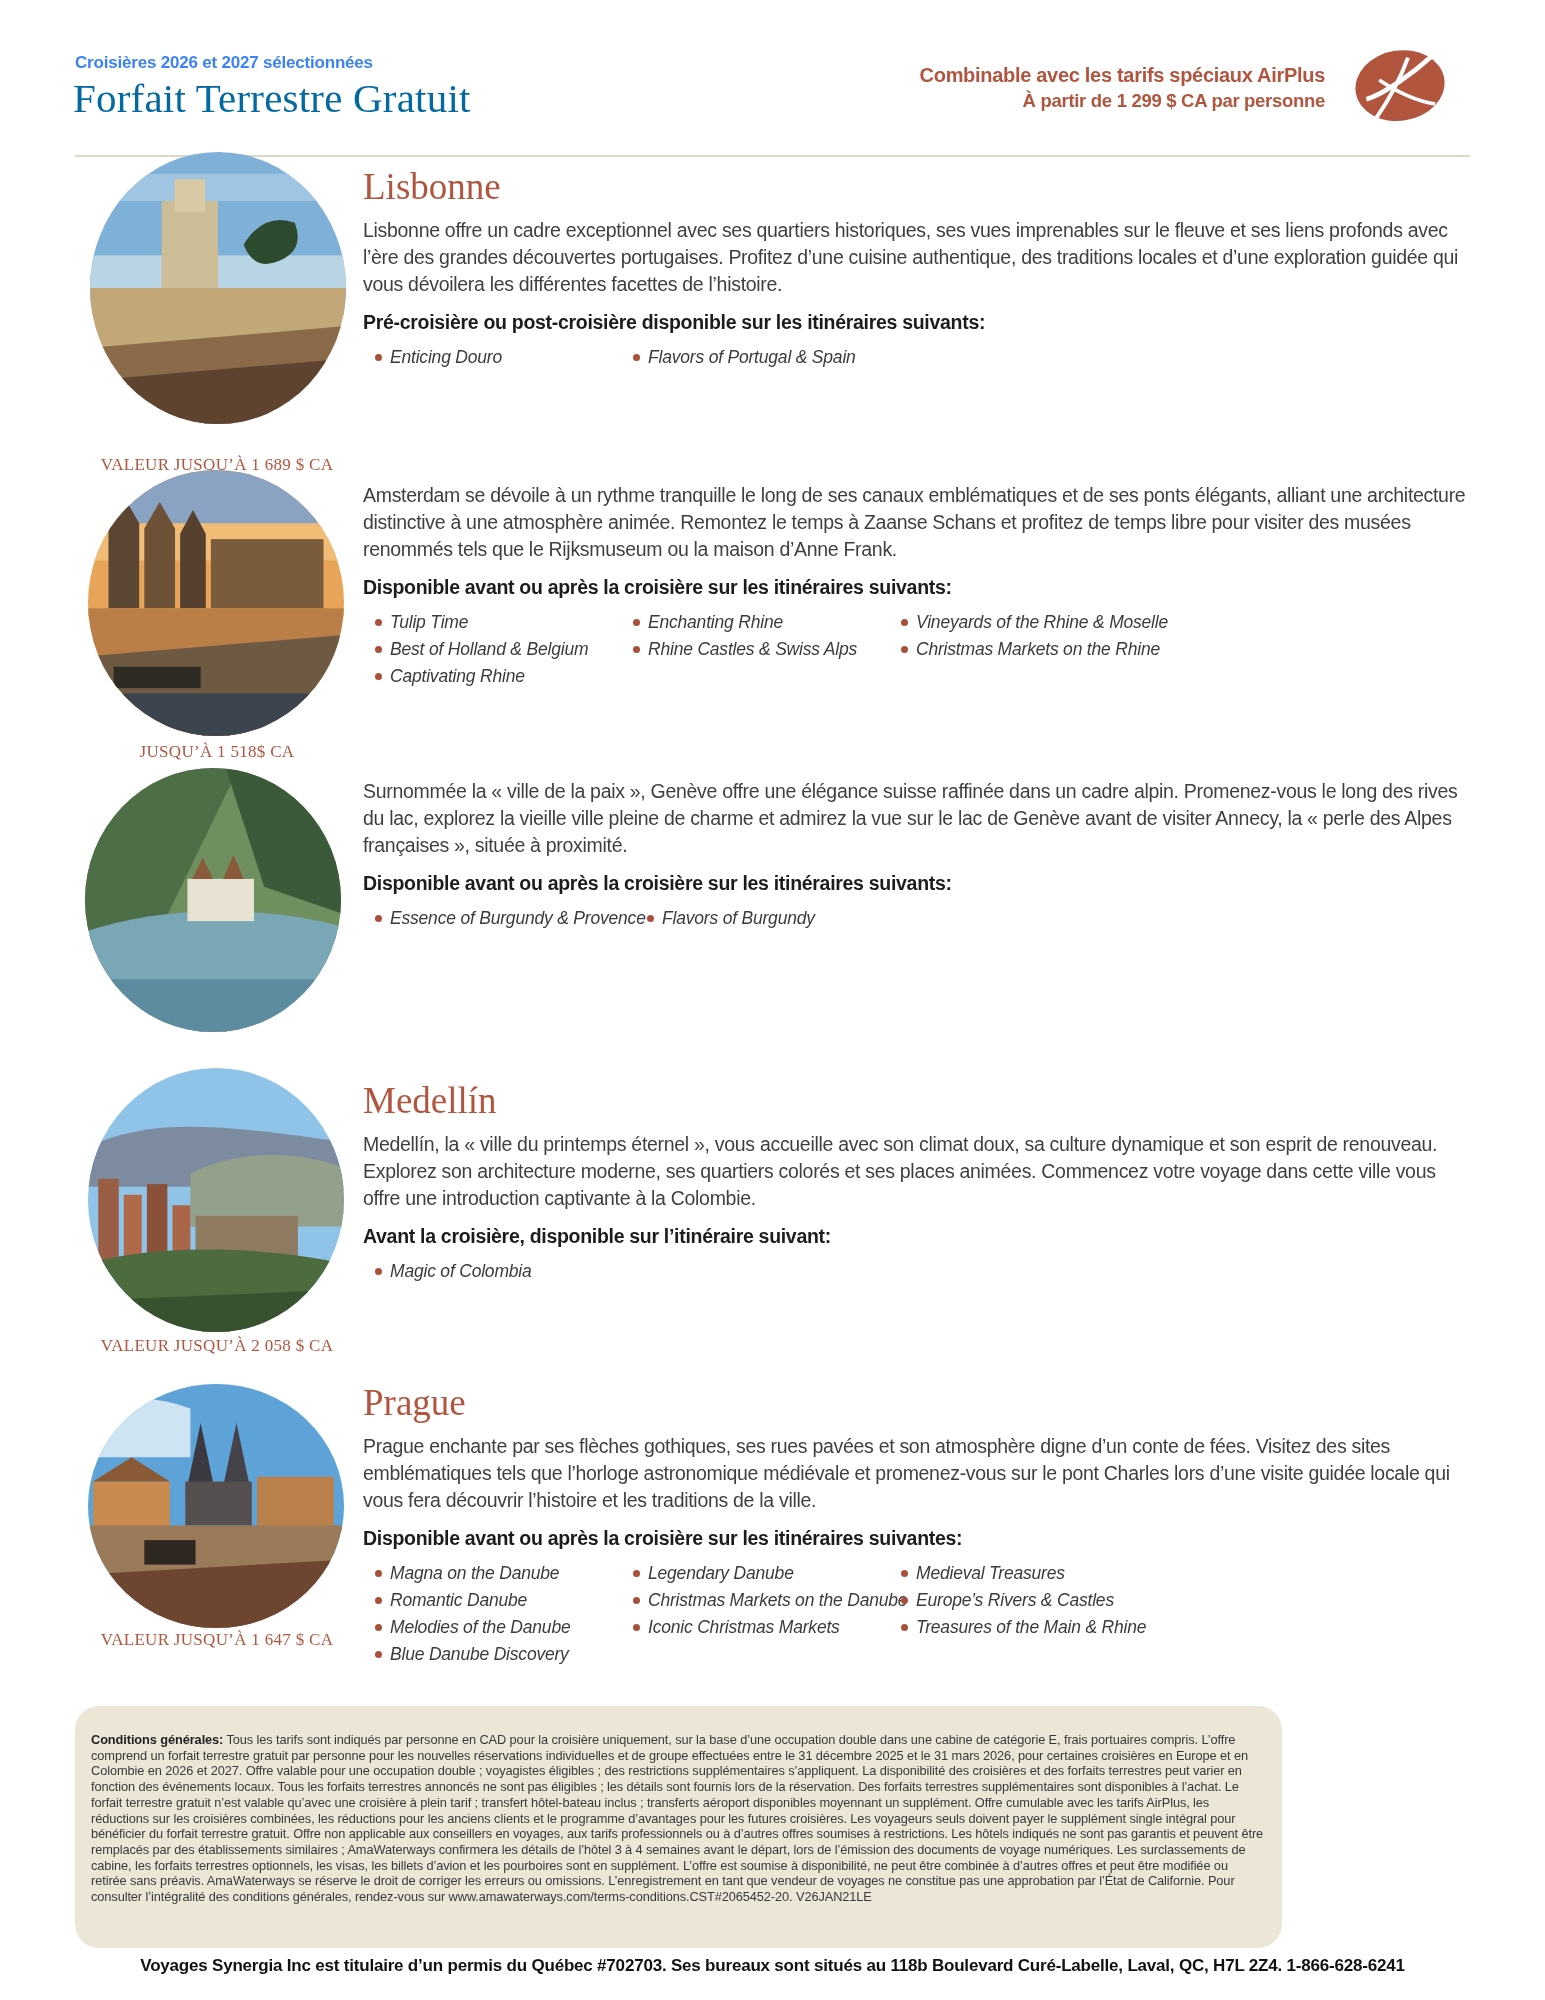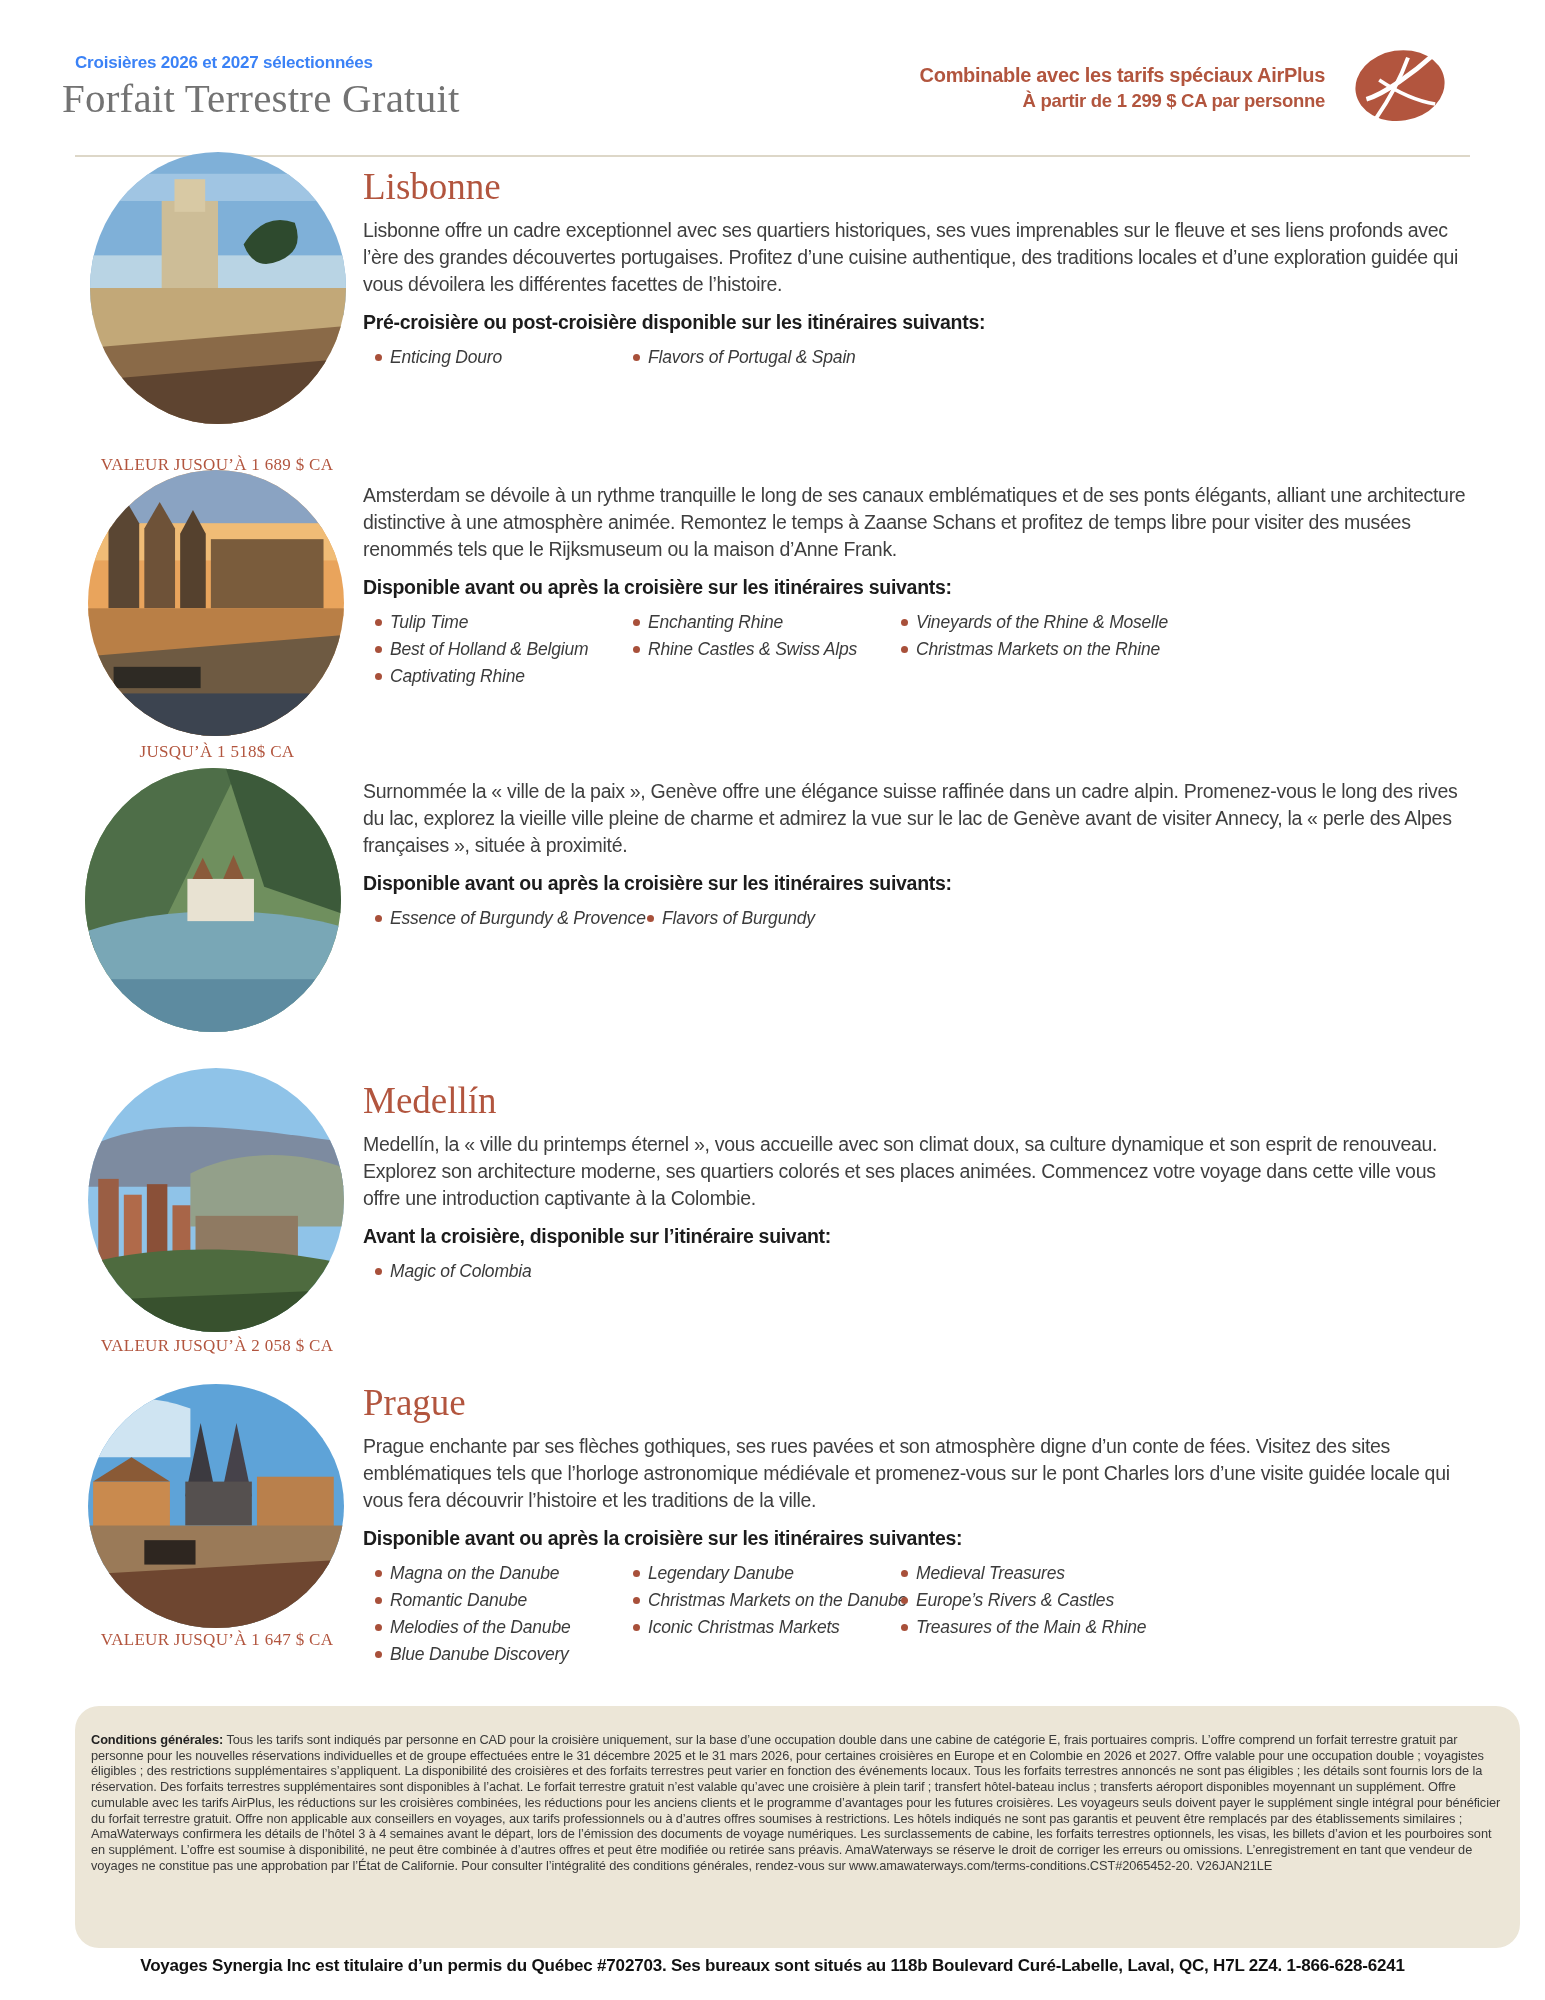--- a/index.html
+++ b/index.html
@@ -2,22 +2,22 @@
 <html><head>
 <meta charset="utf-8">
 <style>
   * { margin:0; padding:0; box-sizing:border-box; }
   body { background:#fff; font-family:"Liberation Sans","DejaVu Sans",sans-serif; }
   .page { position:relative; width:1545px; height:2000px; background:#ffffff; overflow:hidden; }
 
   
   .eyebrow { position:absolute; left:75px; top:53px; font-size:17px; font-weight:bold;
              color:#3b82f6; letter-spacing:-0.2px; }
-  .main-title { position:absolute; left:62px; top:74px; font-family:"Liberation Serif","DejaVu Serif",serif;
-                font-size:41px; color:#737373; letter-spacing:0.2px; }
+  .main-title { position:absolute; left:73px; top:74px; font-family:"Liberation Serif","DejaVu Serif",serif;
+                font-size:41px; color:#0369a1; letter-spacing:0.2px; }
   .promo { position:absolute; top:64px; left:700px; width:625px; text-align:right; color:#b2553e; }
   .promo .l1 { font-size:20px; font-weight:bold; letter-spacing:-0.3px; }
   .promo .l2 { font-size:18.5px; font-weight:bold; letter-spacing:-0.3px; margin-top:3px; }
   .logo { position:absolute; left:1352px; top:48px; width:96px; height:76px; }
   .hdr-divider { position:absolute; left:75px; top:155px; width:1395px; height:2px; background:#ddd7c8; }
 
   
   .photo { position:absolute; width:256px; border-radius:50%; overflow:hidden; }
   .photo svg { display:block; width:100%; height:100%; }
   .caption { position:absolute; left:62px; width:310px; text-align:center;
@@ -32,21 +32,21 @@
   .cols { display:flex; padding-left:12px; }
   .cols .col { width:258px; }
   .cols .col.c2 { width:268px; }
   .cols .col.c3 { flex:1; }
   .cols.geneve .col.c1 { width:272px; }
   .it { display:flex; align-items:center; margin-bottom:6px; font-style:italic;
         font-size:17.5px; color:#3b3b3b; letter-spacing:-0.2px; white-space:nowrap; }
   .dot { width:7px; height:7px; border-radius:50%; background:#a8503a; margin-right:8px; flex:none; }
 
   
-  .conditions { position:absolute; left:75px; top:1706px; width:1445px; height:242px;
+  .conditions { position:absolute; left:75px; top:1706px; width:1207px; height:242px;
                 background:#ece6d7; border-radius:24px; padding:26px 18px 20px 16px; overflow:hidden; }
   .conditions p { font-size:12.8px; line-height:15.7px; color:#3a3a3a; letter-spacing:-0.1px; }
   .conditions strong { color:#222; }
 
   .footer { position:absolute; left:0; top:1956px; width:100%; text-align:center;
             font-size:17px; font-weight:bold; color:#111; letter-spacing:-0.2px; }
 </style>
 </head>
 <body>
 

